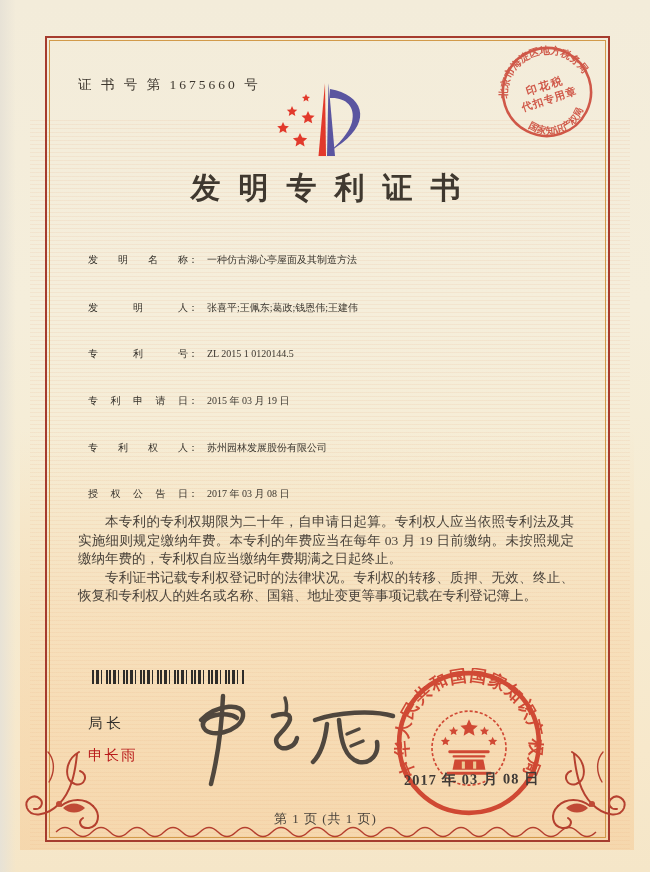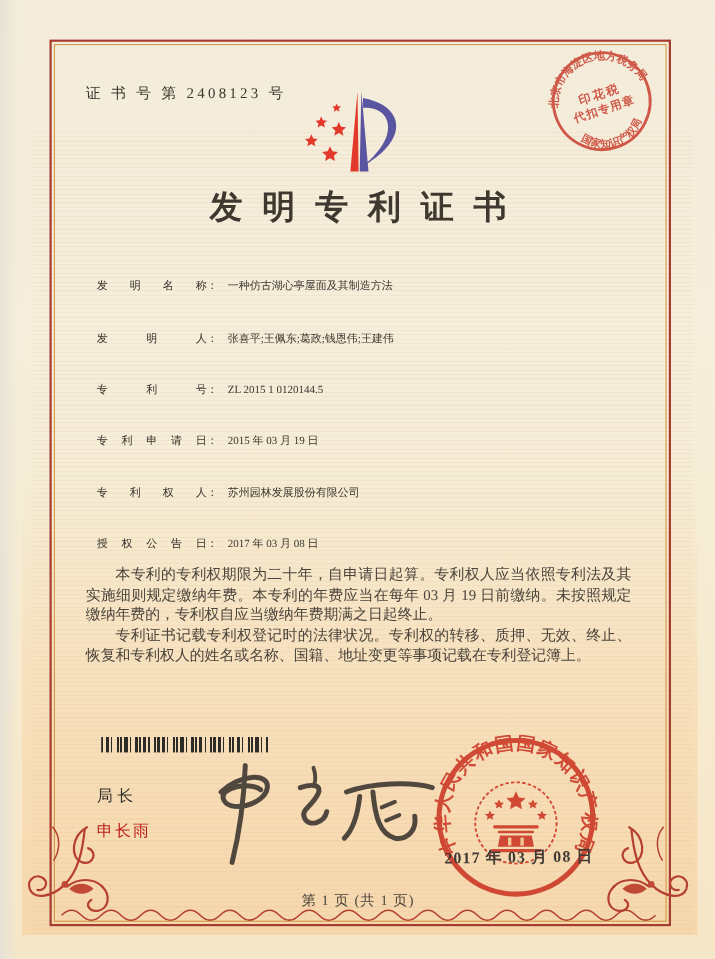--- a/index.html
+++ b/index.html
@@ -130,21 +130,21 @@
       <path d="M44,66 C54,58 68,58 76,66"></path>
       <path d="M76,66 C84,74 82,86 72,88 C64,89 60,82 66,78"></path>
       <path d="M32,42 C38,32 38,20 31,12" stroke-width="1.4"></path>
     </g>
     <g fill="#c04a36">
       <path d="M46,68 C52,62 62,62 68,68 C62,74 52,74 46,68 Z"></path>
       <circle cx="42" cy="64" r="3"></circle>
     </g>
   </svg>
 
-  <div class="cert-no">证 书 号 第 2408123 号</div>
+  <div class="cert-no">证 书 号 第 1675660 号</div>
 
   <svg class="logo" width="110" height="80" viewBox="0 0 110 80">
     <g fill="#e2392b">
       <polygon points="57,3 50.5,76 58,76"></polygon>
       <path d="M38,14 l1.2,2.6 2.8,.3 -2.1,1.9 .6,2.8 -2.5,-1.5 -2.5,1.5 .6,-2.8 -2.1,-1.9 2.8,-.3 Z"></path>
       <path d="M24,26 l1.6,3.4 3.7,.4 -2.8,2.5 .8,3.6 -3.3,-1.9 -3.2,1.9 .7,-3.6 -2.7,-2.5 3.7,-.4 Z"></path>
       <path d="M40,31 l2,4.2 4.6,.5 -3.4,3.1 1,4.5 -4.2,-2.4 -4,2.4 .9,-4.5 -3.4,-3.1 4.6,-.5 Z"></path>
       <path d="M15,42 l1.8,3.8 4.1,.45 -3.1,2.8 .9,4 -3.7,-2.1 -3.6,2.1 .8,-4 -3,-2.8 4.1,-.45 Z"></path>
       <path d="M32,53 l2.2,4.6 5,.55 -3.7,3.4 1.1,4.9 -4.6,-2.6 -4.4,2.6 1,-4.9 -3.7,-3.4 5,-.55 Z"></path>
     </g>

